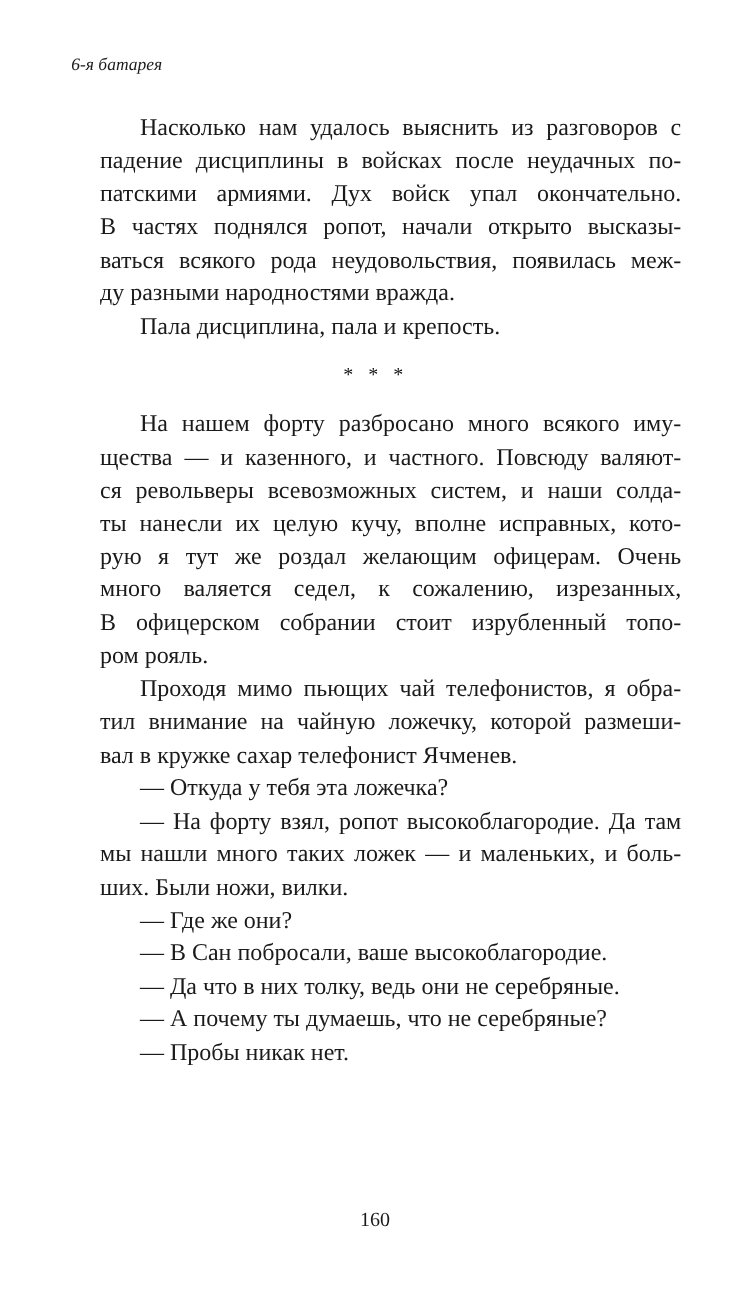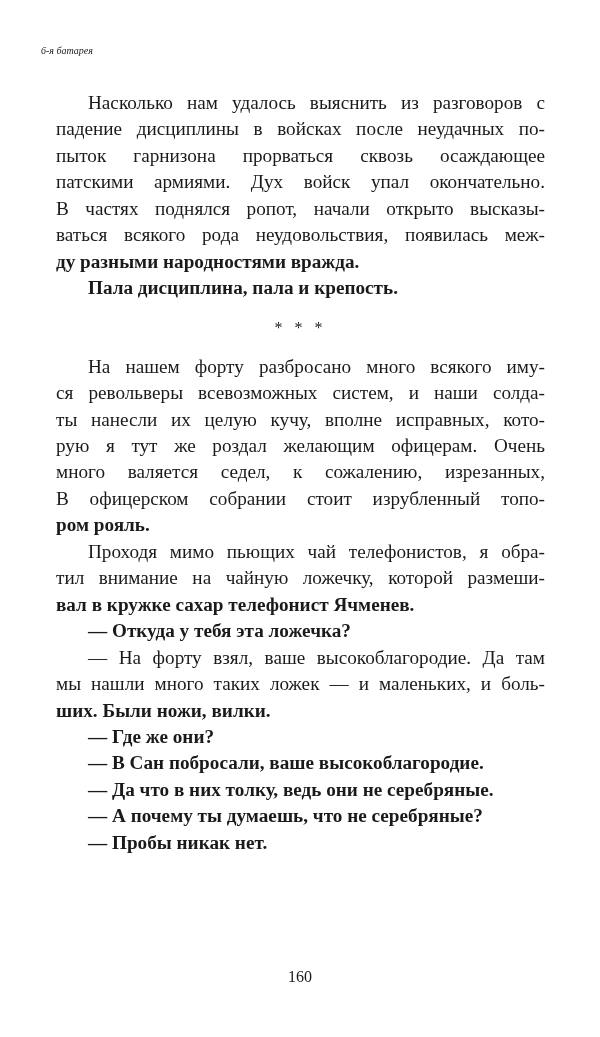--- a/index.html
+++ b/index.html
@@ -1,66 +1,66 @@
 <!DOCTYPE html>
 <html><head>
 <meta charset="utf-8">
 <style>
   html, body { margin:0; padding:0; background:#ffffff; }
   body { width:600px; height:1037px; position:relative; overflow:hidden;
          font-family:"Liberation Serif","DejaVu Serif",serif; color:#1a1a1a; }
-  .running-head { position:absolute; left:41px; top:45px; font-size:10px; font-style:italic; }
+  .running-head { position:absolute; left:57px; top:45px; font-size:14px; font-style:italic; }
   .text { position:absolute; left:56px; top:90px; width:489px; font-size:19.2px; line-height:26.45px; }
-  .line { display:block; text-align:justify; text-align-last:justify; white-space:nowrap; }
-  .line.last { text-align-last:left;font-weight:bold; }
+  .line { display:block; text-align:justify; text-align-last:justify; white-space:nowrap;margin-left:24px; }
+  .line.last { text-align-last:left; }
   .line.first { padding-left:32px; }
   .sep { text-align:center; margin:13px 0 13px 0; font-size:16px; line-height:26px; letter-spacing:4px; }
   .folio { position:absolute; left:0; width:600px; top:968px; text-align:center; font-size:16px; }
 </style>
 </head>
 <body>
 
 <div class="running-head">6-я батарея</div>
 
 <div class="text">
   <div id="block1">
       <div>
         <span class="line first">Насколько нам удалось выяснить из разговоров с</span>
         <span class="line">падение дисциплины в войсках после неудачных по-</span>
-        <span class="line">пыток гарнизона прорваться сквозь осаждающее</span>
         <span class="line">патскими армиями. Дух войск упал окончательно.</span>
         <span class="line">В частях поднялся ропот, начали открыто высказы-</span>
         <span class="line">ваться всякого рода неудовольствия, появилась меж-</span>
         <span class="line last">ду разными народностями вражда.</span>
       </div>
       <div>
         <span class="line first last">Пала дисциплина, пала и крепость.</span>
       </div>
     </div>
   <div class="sep">* * *</div>
   <div id="block2">
       <div>
         <span class="line first">На нашем форту разбросано много всякого иму-</span>
+        <span class="line">щества — и казенного, и частного. Повсюду валяют-</span>
         <span class="line">ся револьверы всевозможных систем, и наши солда-</span>
         <span class="line">ты нанесли их целую кучу, вполне исправных, кото-</span>
         <span class="line">рую я тут же роздал желающим офицерам. Очень</span>
         <span class="line">много валяется седел, к сожалению, изрезанных,</span>
         <span class="line">В офицерском собрании стоит изрубленный топо-</span>
         <span class="line last">ром рояль.</span>
       </div>
       <div>
         <span class="line first">Проходя мимо пьющих чай телефонистов, я обра-</span>
         <span class="line">тил внимание на чайную ложечку, которой размеши-</span>
         <span class="line last">вал в кружке сахар телефонист Ячменев.</span>
       </div>
       <div>
         <span class="line first last">— Откуда у тебя эта ложечка?</span>
       </div>
       <div>
-        <span class="line first">— На форту взял, ваше высокоблагородие. Да там</span>
+        <span class="line first">— На форту взял, ропот высокоблагородие. Да там</span>
         <span class="line">мы нашли много таких ложек — и маленьких, и боль-</span>
         <span class="line last">ших. Были ножи, вилки.</span>
       </div>
       <div>
         <span class="line first last">— Где же они?</span>
       </div>
       <div>
         <span class="line first last">— В Сан побросали, ваше высокоблагородие.</span>
       </div>
       <div>

